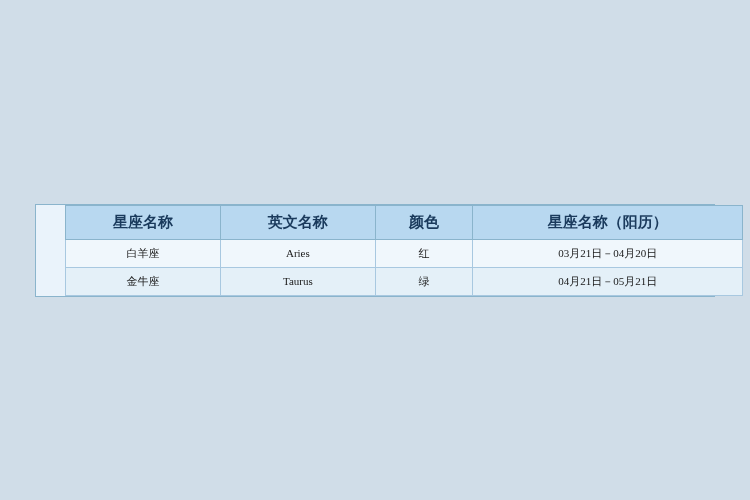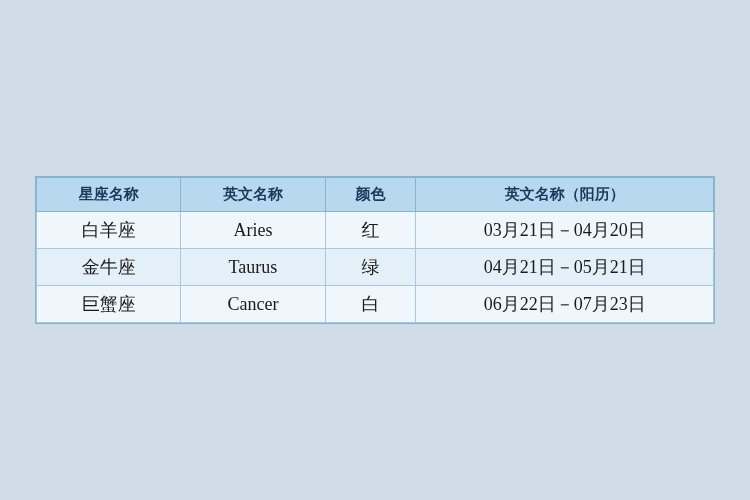--- a/index.html
+++ b/index.html
@@ -14,20 +14,21 @@
       font-size: 14px;
     }
     .table-container {
       background-color: #eaf3fb;
       border: 1px solid #8ab4cc;
       width: 680px;
     }
     table {
       width: 100%;
       border-collapse: collapse;
+      margin-left: 29px;
     }
     thead tr {
       background-color: #b8d8f0;
     }
     thead th {
       border: 1px solid #8ab4cc;
       padding: 7px 10px;
       text-align: center;
       font-weight: bold;
       color: #1a3a5c;
@@ -37,57 +38,51 @@
       background-color: #f0f7fc;
     }
     tbody tr:nth-child(even) {
       background-color: #e4f0f8;
     }
     tbody td {
       border: 1px solid #a8c8e0;
       padding: 6px 2px;
       text-align: center;
       color: #1a1a1a;
-      font-size: 18px;
+      font-size: 11px;
     }
     tbody td:first-child {
       font-weight: normal;
     }
     tbody td:nth-child(2) {
       font-style: normal;
       text-align: center;
     }
   </style>
 </head>
 <body>
 
 <div class="table-container">
   <table>
     <thead>
       <tr>
       <th>星座名称</th>
           <th>英文名称</th>
           <th>颜色</th>
-          <th>英文名称（阳历）</th>
+          <th>星座名称（阳历）</th>
         </tr>
     </thead>
     <tbody id="table-body">
     <tr>
           <td>白羊座</td>
           <td>Aries</td>
           <td>红</td>
           <td>03月21日－04月20日</td>
         </tr>
         <tr>
           <td>金牛座</td>
           <td>Taurus</td>
           <td>绿</td>
           <td>04月21日－05月21日</td>
         </tr>
-        <tr>
-          <td>巨蟹座</td>
-          <td>Cancer</td>
-          <td>白</td>
-          <td>06月22日－07月23日</td>
-        </tr>
       </tbody>
   </table>
 </div>
 
 </body></html>

